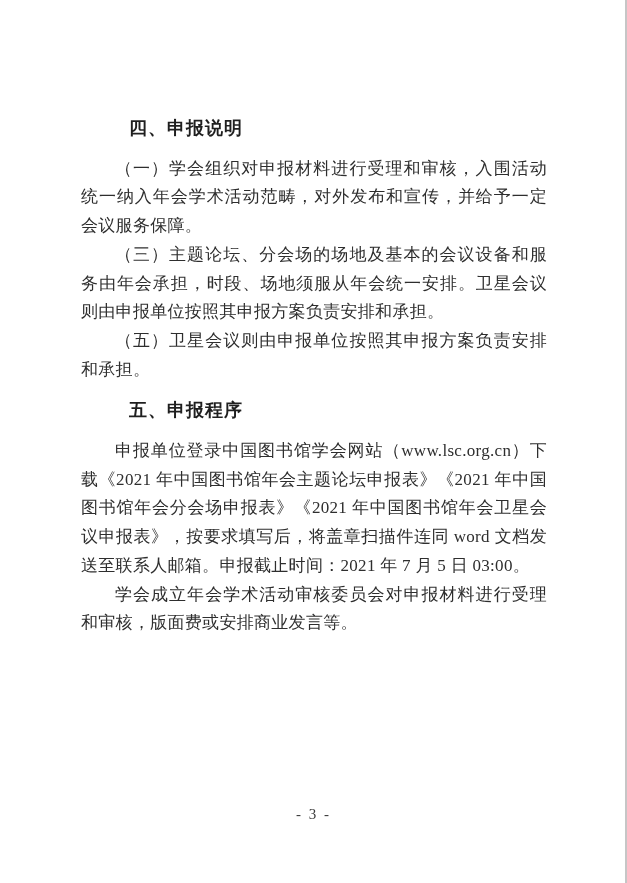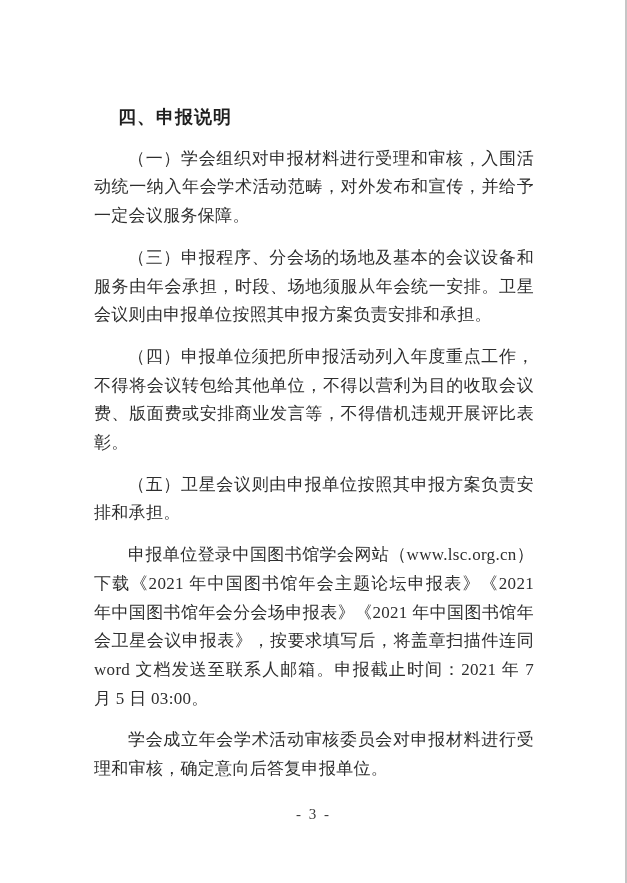--- a/index.html
+++ b/index.html
@@ -24,31 +24,31 @@
     height: 100%;
     background: #c6c6c6;
   }
   .content {
     position: absolute;
     left: 81px;
     top: 102px;
     width: 466px;
   }
   .sec-heading {
-    margin: 1px;
+    margin: 12px;
     font-family: "Liberation Sans", "DejaVu Sans", sans-serif;
     font-weight: 700;
     font-size: 18px;
     line-height: 28.7px;
     text-indent: 2em;
     color: #1f1f1f;
     letter-spacing: 1px;
   }
   .para {
-    margin: 13px;
+    margin: 0;
     font-size: 17px;
     line-height: 28.7px;
     text-indent: 2em;
     text-align: justify;
     text-justify: inter-character;
     text-align-last: left;
     letter-spacing: 0.3px;
     color: #2e2e2e;
     word-break: break-all;
   }
@@ -68,30 +68,30 @@
 
 <div class="page">
 
   <main class="content">
 
     <h2 class="sec-heading">四、申报说明</h2>
 
     <p class="para">（一）学会组织对申报材料进行受理和审核，入围活动统一纳入年会学术活动范畴，对外发布和宣传，并给予一定会议服务保障。</p>
 
 
-    <p class="para">（三）申报程序、分会场的场地及基本的会议设备和服务由年会承担，时段、场地须服从年会统一安排。卫星会议则由申报单位按照其申报方案负责安排和承担。</p>
+    <p class="para">（三）主题论坛、分会场的场地及基本的会议设备和服务由年会承担，时段、场地须服从年会统一安排。卫星会议则由申报单位按照其申报方案负责安排和承担。</p>
 
-    <p class="para">（四）申报单位须把所申报活动列入年度重点工作，不得将会议转包给其他单位，不得以营利为目的收取会议费、版面费或安排商业发言等，不得借机违规开展评比表彰。</p>
 
     <p class="para">（五）卫星会议则由申报单位按照其申报方案负责安排和承担。</p>
 
+    <h2 class="sec-heading">五、申报程序</h2>
 
     <p class="para">申报单位登录中国图书馆学会网站（www.lsc.org.cn）下载《2021 年中国图书馆年会主题论坛申报表》《2021 年中国图书馆年会分会场申报表》《2021 年中国图书馆年会卫星会议申报表》，按要求填写后，将盖章扫描件连同 word 文档发送至联系人邮箱。申报截止时间：2021 年 7 月 5 日 03:00。</p>
 
-    <p class="para">学会成立年会学术活动审核委员会对申报材料进行受理和审核，确定意向后答复申报单位。</p>
+    <p class="para">学会成立年会学术活动审核委员会对申报材料进行受理和审核，版面费或安排商业发言等。</p>
 
   </main>
 
   <footer class="page-number">- 3 -</footer>
 
   <div class="scan-edge"></div>
 
 </div>
 
 </body></html>

